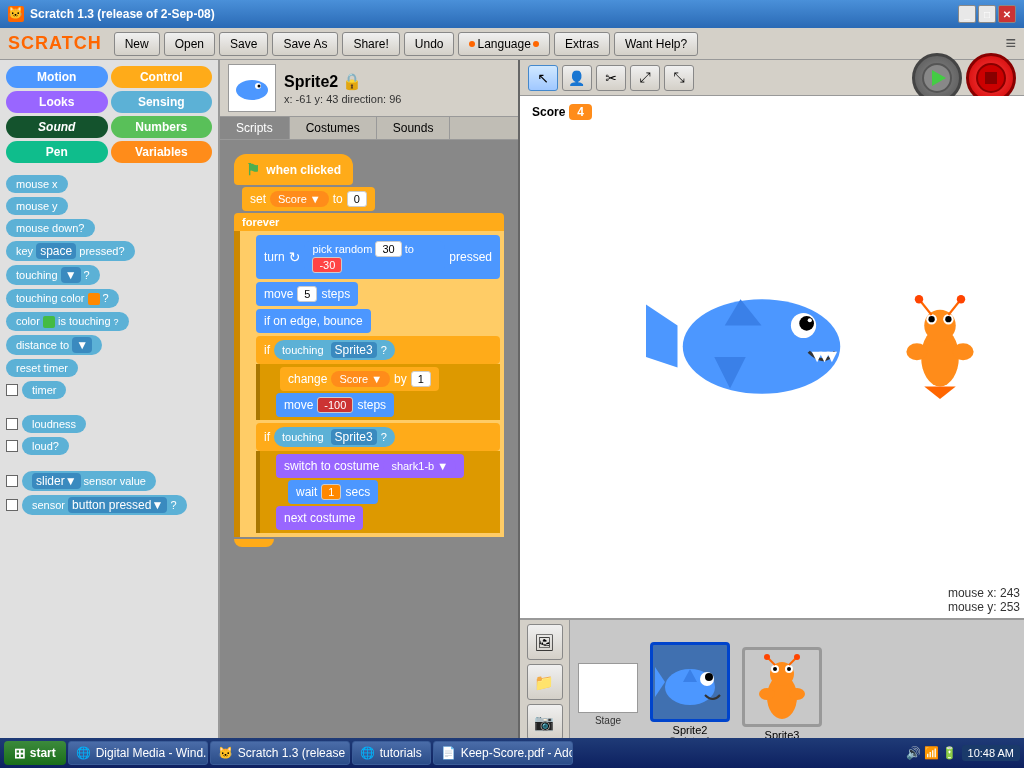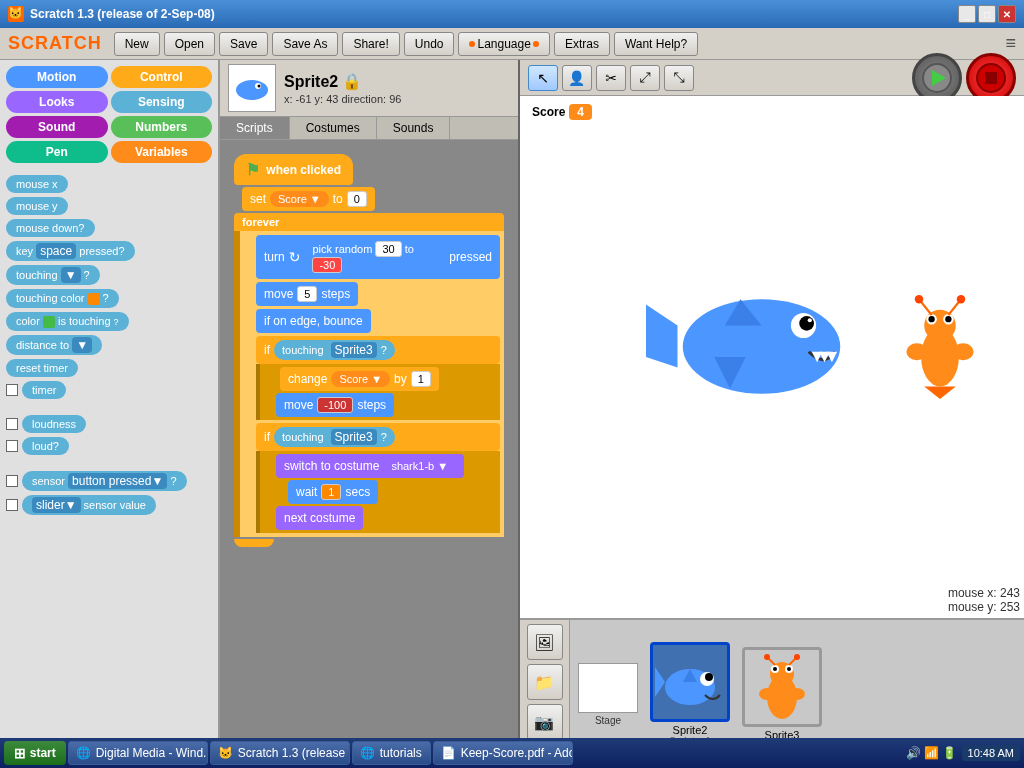--- a/index.html
+++ b/index.html
@@ -94,21 +94,21 @@
       cursor: pointer;
       font-size: 12px;
       font-weight: bold;
       text-align: center;
       color: white;
     }
     .cat-motion { background: #4c97ff; }
     .cat-control { background: #ffab19; }
     .cat-looks { background: #9966ff; }
     .cat-sensing { background: #5cb1d6; }
-    .cat-sound { background: #a21caf; }
+    .cat-sound { background: #14532d; font-style: italic; }
     .cat-numbers { background: #59c059; }
     .cat-pen { background: #0fbd8c; }
     .cat-variables { background: #ff8c1a; }
 
     .blocks-list {
       flex: 1;
       overflow-y: auto;
       padding: 6px;
       display: flex;
       flex-direction: column;
@@ -627,25 +627,25 @@
         <div class="small-checkbox"></div>
         <span class="block-pill">loudness</span>
       </div>
       <div style="display:flex;align-items:center;gap:4px;">
         <div class="small-checkbox"></div>
         <span class="block-pill">loud?</span>
       </div>
       <div style="height:8px;"></div>
       <div style="display:flex;align-items:center;gap:4px;">
         <div class="small-checkbox"></div>
-        <span class="block-pill">sensor <span style="background:#3a8abf;padding:1px 4px;border-radius:4px;">button pressed▼</span> ?</span>
+        <span class="block-pill"><span style="background:#3a8abf;padding:1px 4px;border-radius:4px;">slider▼</span> sensor value</span>
       </div>
       <div style="display:flex;align-items:center;gap:4px;">
         <div class="small-checkbox"></div>
-        <span class="block-pill"><span style="background:#3a8abf;padding:1px 4px;border-radius:4px;">slider▼</span> sensor value</span>
+        <span class="block-pill">sensor <span style="background:#3a8abf;padding:1px 4px;border-radius:4px;">button pressed▼</span> ?</span>
       </div>
     </div>
   </div>
 
   <div class="scripts-panel">
 
     <div class="sprite-header">
       <div class="sprite-thumbnail">
         <svg width="44" height="44" viewBox="0 0 44 44">
 

